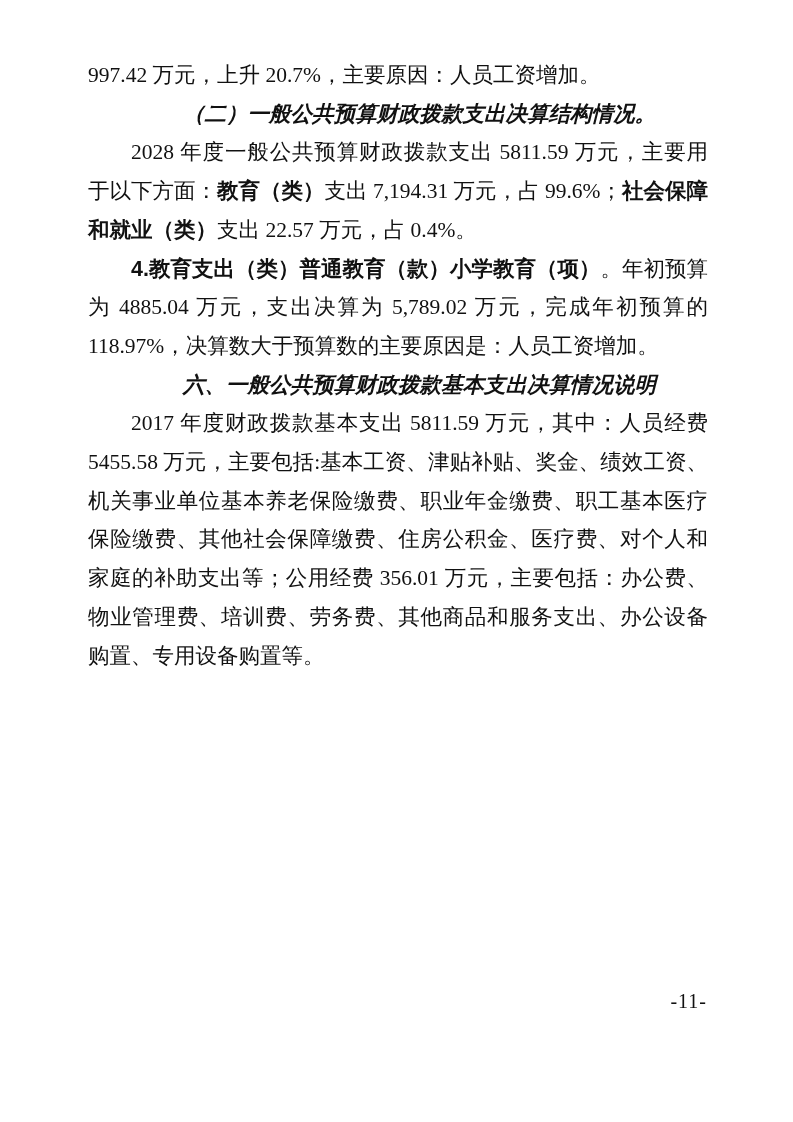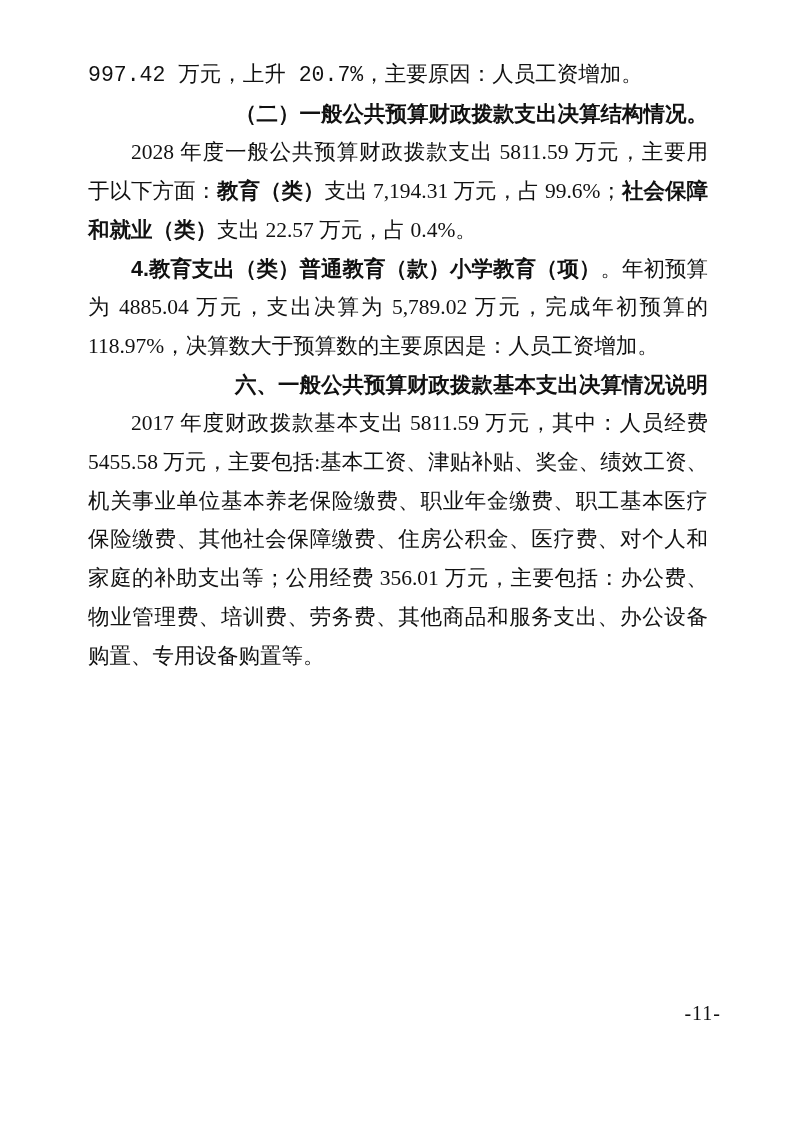--- a/index.html
+++ b/index.html
@@ -25,42 +25,42 @@
 
   .content p {
     font-size: 21.5px;
     line-height: 38.7px;
     text-align: justify;
     text-justify: inter-character;
     color: #111111;
   }
 
   p.body, p.heading { text-indent: 2em; }
-  p.body-noindent   { text-indent: 0; font-family: Liberation Mono, monospace; }
+  p.body-noindent   { text-indent: 0; }
 
   p.heading {
-    text-align: right;
+    text-align: center;
     font-weight: bold;
     font-family: "Liberation Sans", "DejaVu Sans", sans-serif;
+    font-style: italic;
   }
 
   .bold {
     font-weight: bold;
     font-family: "Liberation Sans", "DejaVu Sans", sans-serif;
   }
 
   .page-number {
     position: absolute;
-    right: 72px;
+    right: 86px;
     top: 990px;
     font-size: 20px;
     letter-spacing: 1px;
     font-family: "Liberation Serif", "DejaVu Serif", serif;
     color: #111111;
-    margin-top: 12px;
   }
 </style>
 </head>
 <body>
 
 <div class="page">
   <div class="content" id="content">
       <p class="body-noindent"><span>997.42 万元，上升 20.7%，主要原因：人员工资增加。</span></p>
       <p class="heading"><span class="bold">（二）一般公共预算财政拨款支出决算结构情况。</span></p>
       <p class="body"><span>2028 年度一般公共预算财政拨款支出 5811.59 万元，主要用于以下方面：</span><span class="bold">教育（类）</span><span>支出 7,194.31 万元，占 99.6%；</span><span class="bold">社会保障和就业（类）</span><span>支出 22.57 万元，占 0.4%。</span></p>

